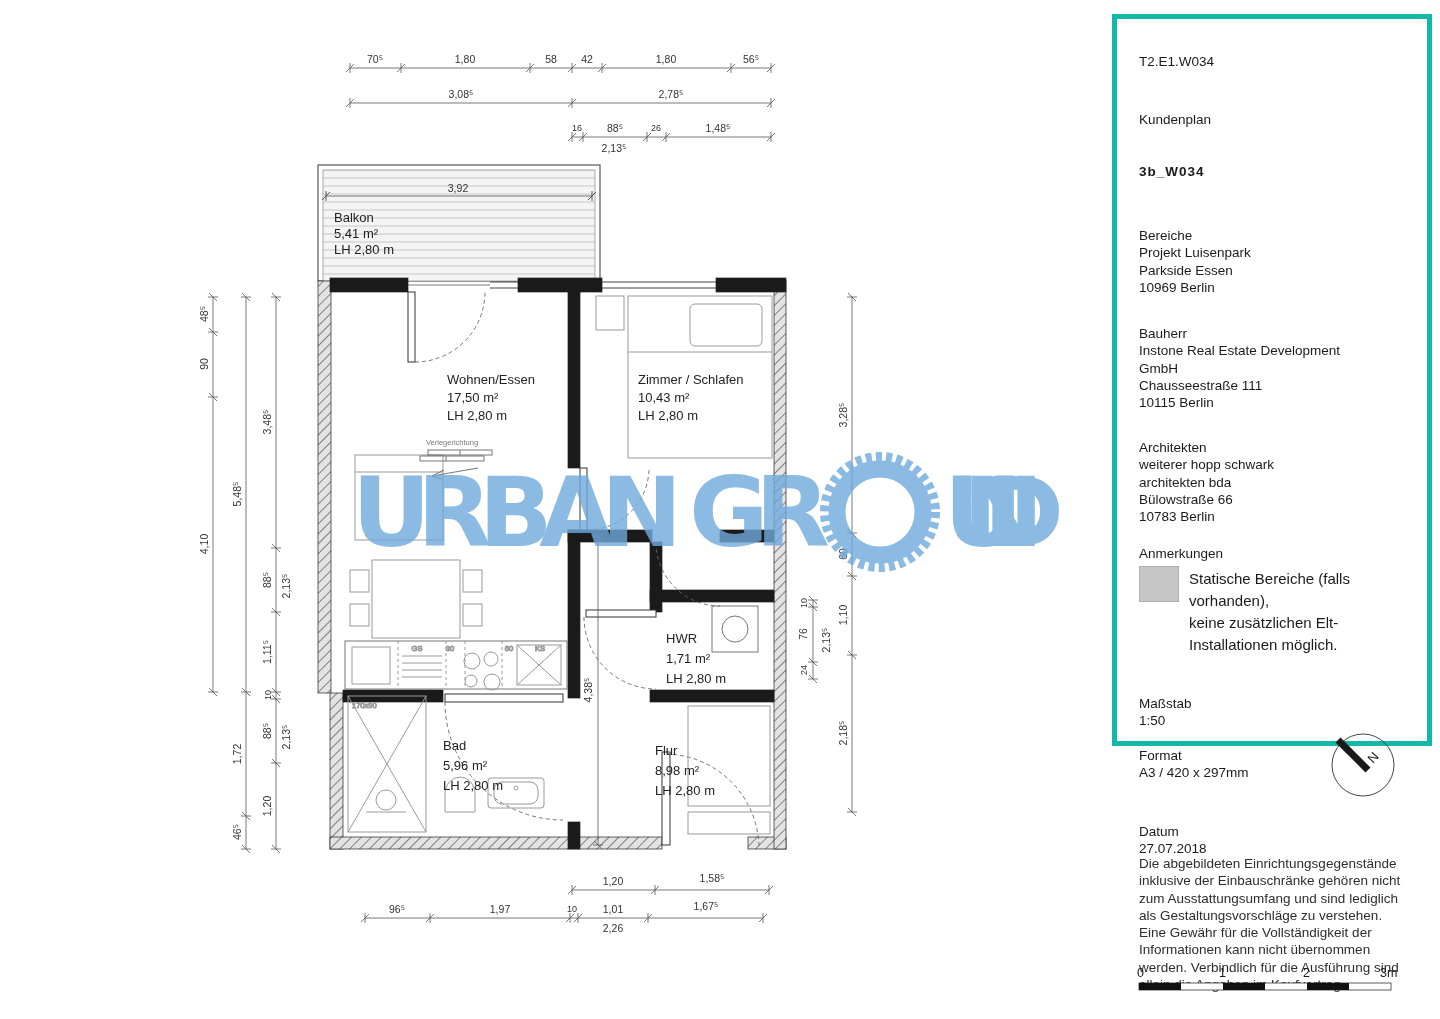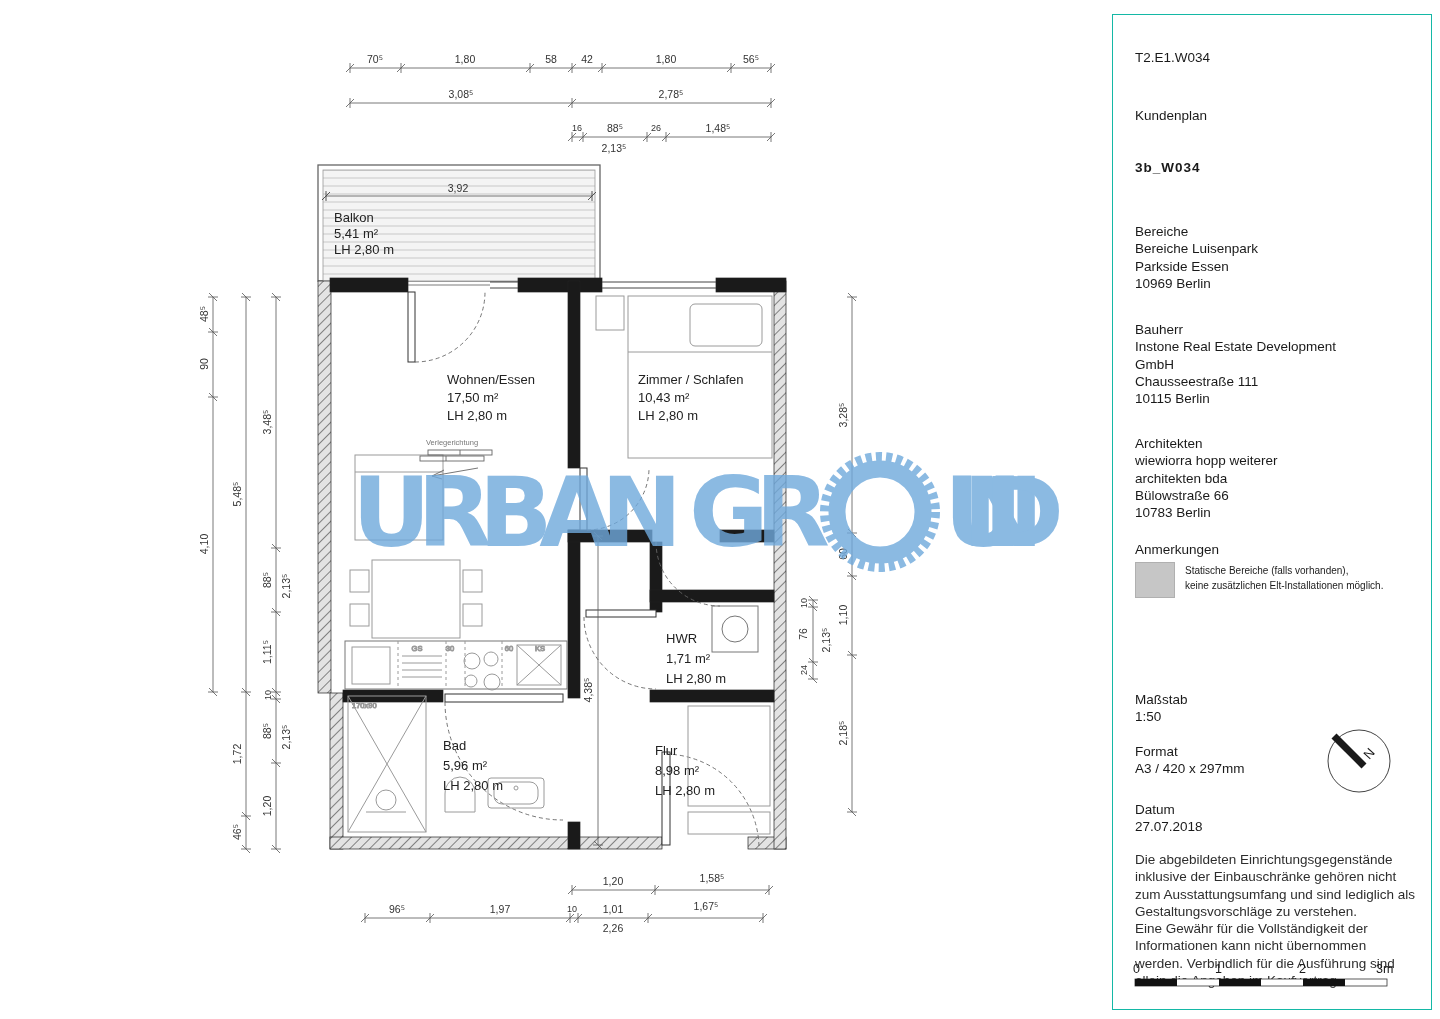--- a/index.html
+++ b/index.html
@@ -6,29 +6,29 @@
   body{width:1440px;height:1019px;position:relative;overflow:hidden;
        font-family:"Liberation Sans",sans-serif;color:#1a1a1a;}
   .sheet{position:absolute;inset:0;background:#fff;}
   svg text{font-family:"Liberation Sans",sans-serif;}
   .dim{font-size:10.5px;fill:#333;}
   .dimsmall{font-size:9px;fill:#333;}
   .room{font-size:13px;fill:#222;}
   .tiny{font-size:7.5px;fill:#777;}
   .wm{font-family:"DejaVu Sans",sans-serif;font-weight:bold;font-size:97px;fill:#6FA9DC;letter-spacing:2px;}
   
-  .panel{position:absolute;left:1112px;top:14px;width:320px;height:996px;
-         border:1px solid #14b8a6;background:#fff;box-sizing:border-box;}
+  .panel{position:absolute;left:1112px;top:14px;width:320px;height:732px;
+         border:5px solid #14b8a6;background:#fff;box-sizing:border-box;}
   .panel .blk{position:absolute;left:22px;right:14px;line-height:1.28;font-size:13.5px;}
   .code{top:34px;font-size:14px;}
   .doctype{top:92px;font-size:19px;}
   .unitid{top:128px;font-size:36px;font-weight:bold;letter-spacing:1px;margin-top:16px;}
   .anm-row{display:flex;margin-top:4px;}
   .swatch{width:38px;height:34px;background:#c6c6c6;border:1px solid #b0b0b0;flex:0 0 auto;margin-right:10px;}
-  .anm-text{font-size:10px;line-height:1.45;padding-top:2px;}
+  .anm-text{font-size:15px;line-height:1.45;padding-top:2px;}
   .disclaimer{top:836px;font-size:9.3px;line-height:1.18;color:#2d2d2d;}
   .disclaimer div{margin:0;}
   .northsvg{position:absolute;left:210px;top:710px;}
   .scalebar{position:absolute;left:20px;top:944px;}
 </style>
 </head>
 <body>
 
 <div class="sheet">
 
@@ -283,36 +283,36 @@
 </svg>
 
 
 <div class="panel">
   <div class="blk code">T2.E1.W034</div>
   <div class="blk doctype">Kundenplan</div>
   <div class="blk unitid">3b_W034</div>
 
   <div class="blk" style="top:208px">
     <div>Bereiche</div>
-    <div>Bereiche Luisenpark</div>
+    <div>Projekt Luisenpark</div>
     <div>Parkside Essen</div>
     <div>10969 Berlin</div>
   </div>
 
   <div class="blk" style="top:306px">
     <div>Bauherr</div>
     <div>Instone Real Estate Development</div>
     <div>GmbH</div>
     <div>Chausseestraße 111</div>
     <div>10115 Berlin</div>
   </div>
 
   <div class="blk" style="top:420px">
     <div>Architekten</div>
-    <div>wiewiorra hopp weiterer</div>
+    <div>weiterer hopp schwark</div>
     <div>architekten bda</div>
     <div>Bülowstraße 66</div>
     <div>10783 Berlin</div>
   </div>
 
   <div class="blk" style="top:526px">
     <div>Anmerkungen</div>
     <div class="anm-row">
       <div class="swatch"></div>
       <div class="anm-text">
@@ -325,21 +325,21 @@
   <div class="blk" style="top:676px">
     <div>Maßstab</div>
     <div>1:50</div>
   </div>
 
   <div class="blk" style="top:728px">
     <div>Format</div>
     <div>A3 / 420 x 297mm</div>
   </div>
 
-  <div class="blk" style="top:786px">
+  <div class="blk" style="top:804px">
     <div>Datum</div>
     <div>27.07.2018</div>
   </div>
 
   <svg class="northsvg" width="72" height="72">
     <circle cx="36" cy="36" r="31" fill="none" stroke="#444" stroke-width="1"></circle>
     <line x1="11" y1="11" x2="41" y2="41" stroke="#1a1a1a" stroke-width="7"></line>
     <text x="44" y="36" font-size="13" fill="#1a1a1a" transform="rotate(-48 44 33)">N</text>
   </svg>
 

